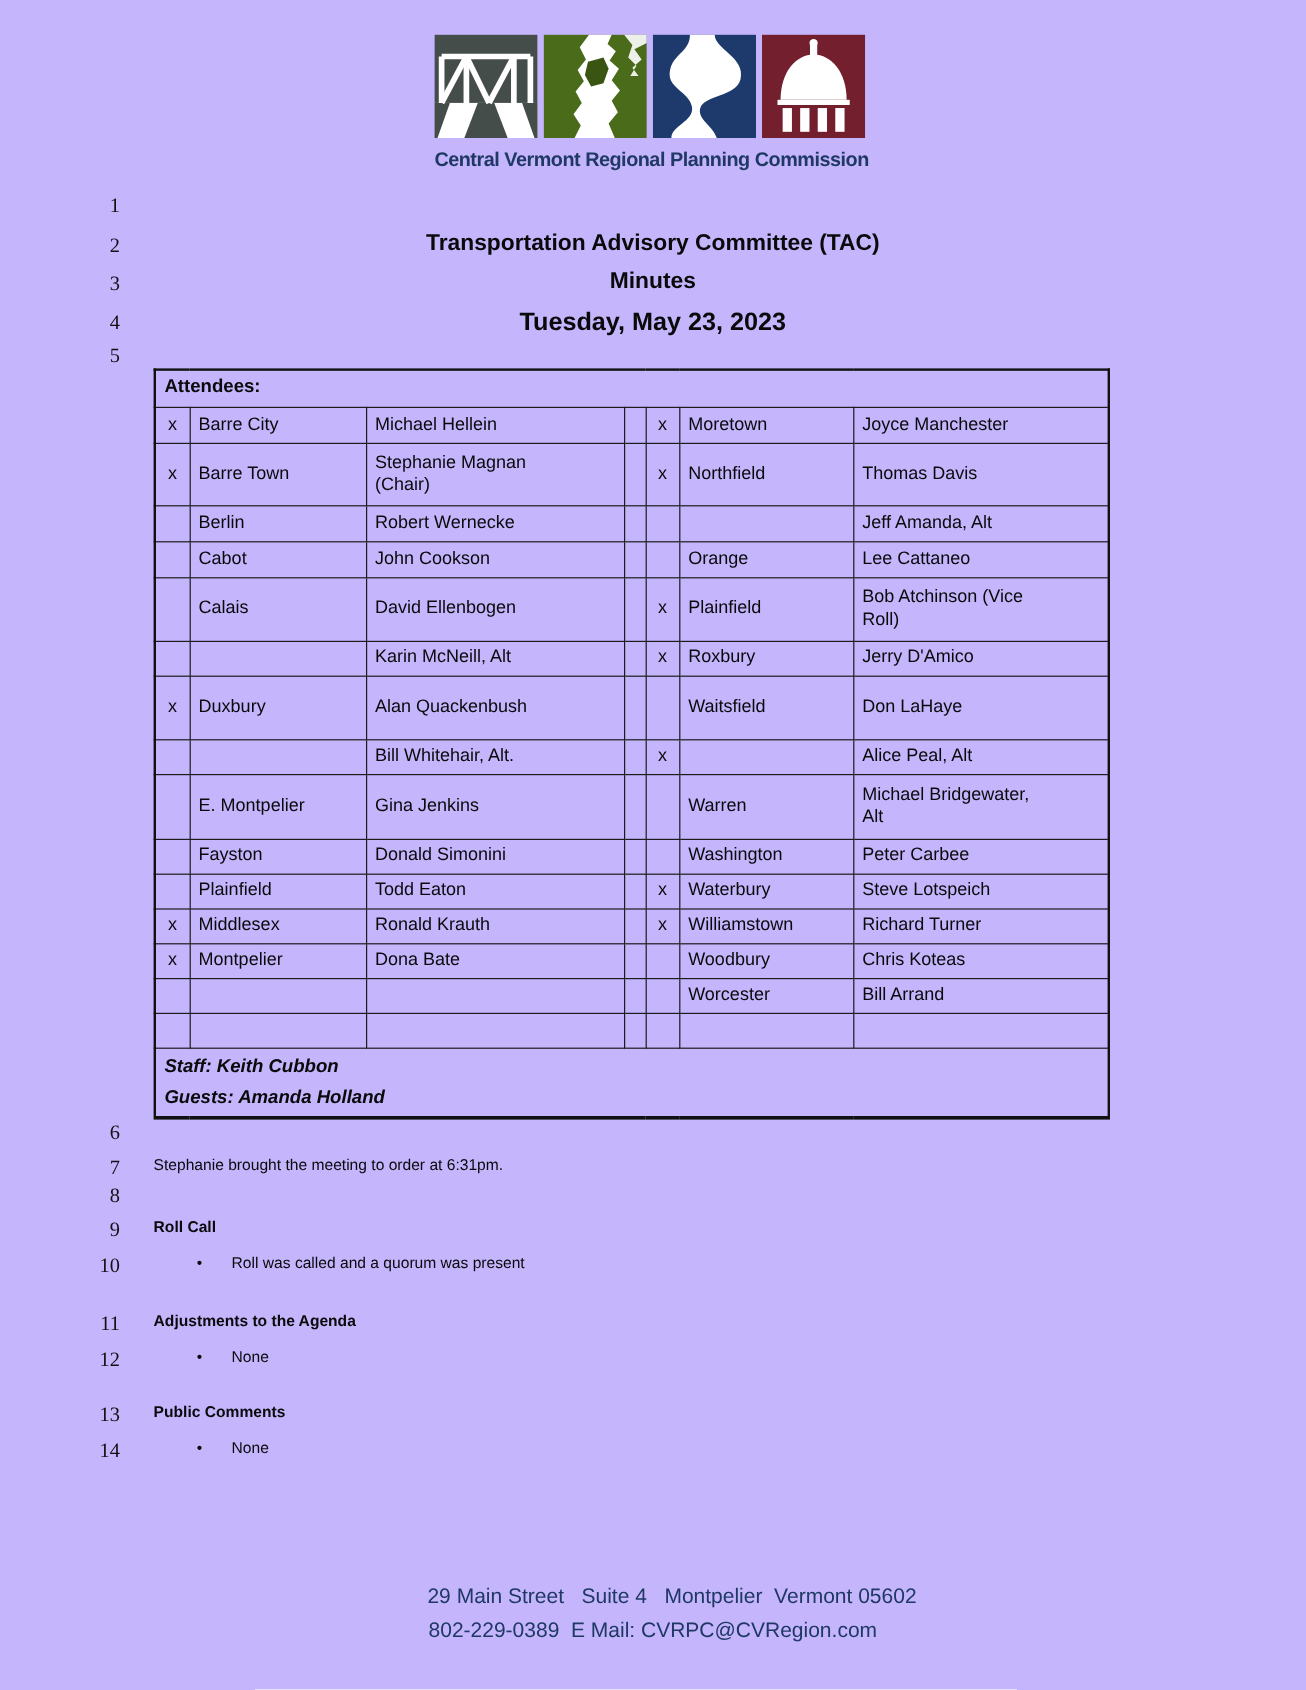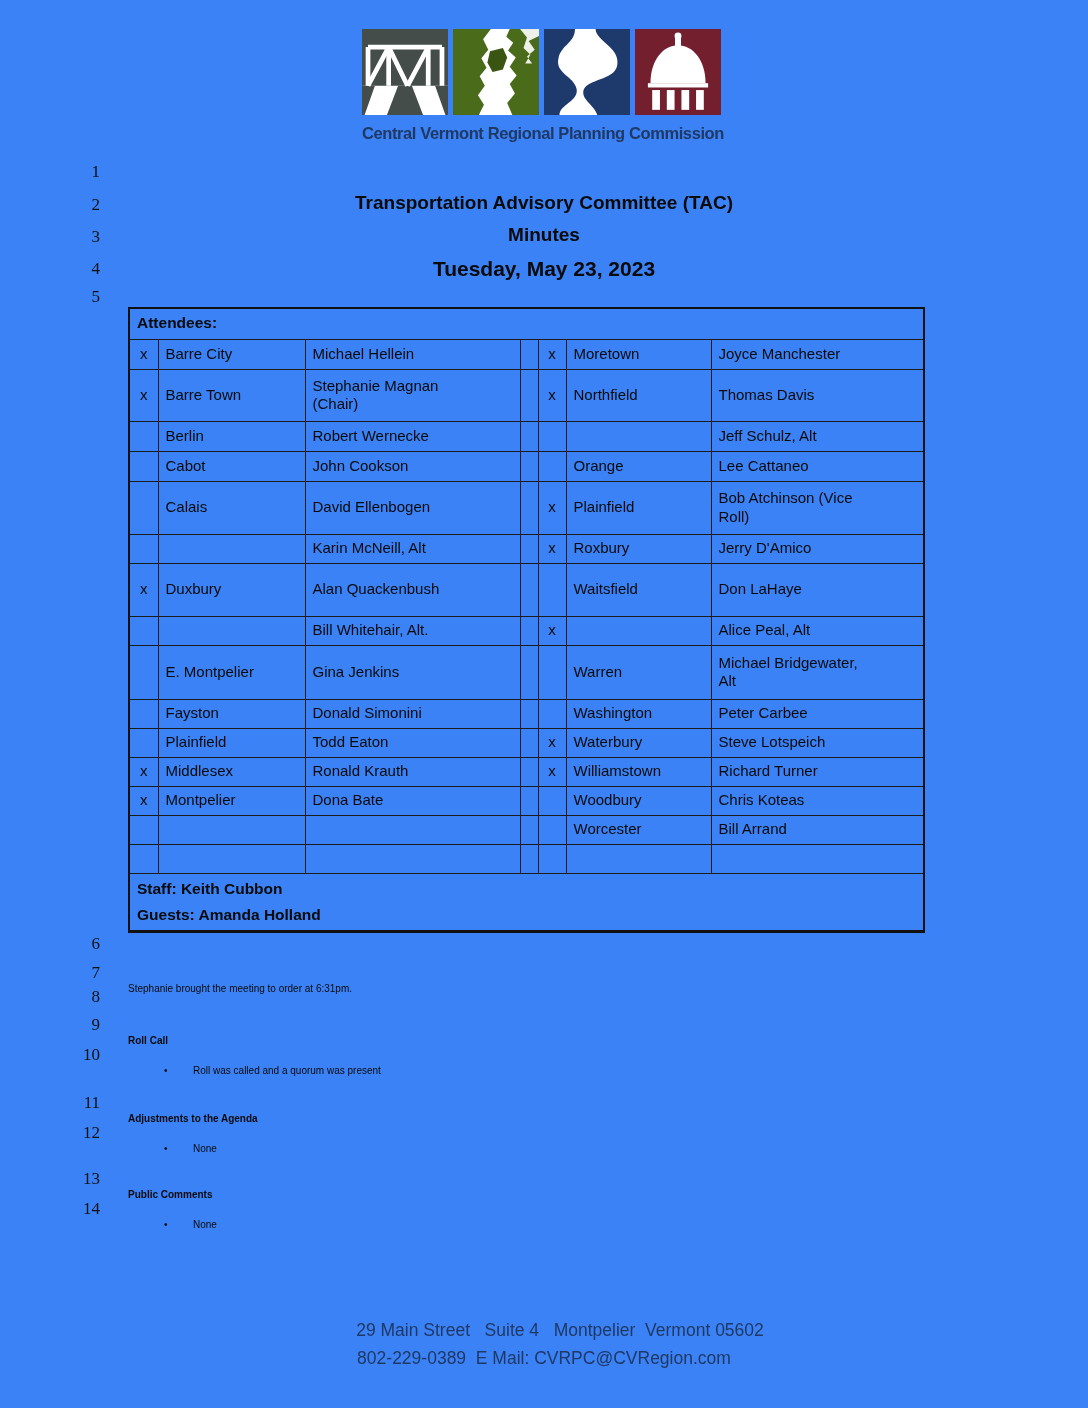--- a/index.html
+++ b/index.html
@@ -1,17 +1,17 @@
 <!DOCTYPE html>
 <html style="--tile-gray: #454d4a; --tile-green: #4a6b1a; --tile-green-dark: #3a5512; --tile-blue: #1e3a6d; --tile-maroon: #731f2d; --navy: #1f3864;"><head>
 <meta charset="utf-8">
 <style>
   html,body{margin:0;padding:0;background:#ffffff;}
   .page{
-    position:relative;width:1088px;height:1408px;background:#3b82f6;
+    position:relative;width:1088px;height:1408px;background:#c4b5fd;
     font-family:"Liberation Sans",sans-serif;color:#0a0a0a;overflow:hidden;
   }
 
   
   .logo{position:absolute;left:362px;top:28px;width:359px;}
   .logo-tiles{display:flex;gap:5px;}
   .logo-tiles svg{width:86px;height:88px;display:block;}
   .logo-wordmark{
     margin-top:8px;text-align:center;font-weight:bold;font-size:16.5px;
     letter-spacing:-0.4px;white-space:nowrap;color:var(--navy,#1f3864);
@@ -37,25 +37,25 @@
     font-size:15px;line-height:1.22;
   }
   table.attendees td{
     border:1px solid #1c1c1c;padding:2px 7px;vertical-align:middle;overflow:hidden;
   }
   td.mark{text-align:center;padding:2px 1px;}
   td.name{white-space:pre-line;}
   td.gutter{border-top:none;border-bottom:none;padding:0;}
   td.vtop{vertical-align:top;padding-top:4px;}
   td.hdr{border:none;font-weight:bold;font-size:15.5px;padding:5px 7px 5px 31px;}
-  td.ftr{border:none;border-top:1px solid #1c1c1c;font-weight:bold;font-size:15.5px;padding:6px 7px 7px 31px;}
+  td.ftr{border:none;border-top:1px solid #1c1c1c;font-weight:bold;font-size:15.5px;padding:6px 7px 7px 31px;font-style:italic;}
   td.ftr div{line-height:1.7;}
 
   
-  .bodyline{position:absolute;left:128px;width:820px;height:22px;font-size:10px;color:#0a0a0a;margin-top:20px;}
+  .bodyline{position:absolute;left:128px;width:820px;height:22px;font-size:13px;color:#0a0a0a;}
   .bodyline.heading{font-weight:bold;}
   .bullet-dot{position:absolute;left:36px;top:0;}
   .bullet-text{position:absolute;left:65px;top:0;text-align:right;}
 
   
   .page-footer{position:absolute;left:0;width:1088px;text-align:center;
     color:var(--navy,#1f3864);font-size:17.5px;white-space:pre-wrap;}
   .pf1{top:1320px;margin-left:16px;}
   .pf2{top:1348px;}
 </style>
@@ -158,21 +158,21 @@
             <td>Northfield</td>
             <td class="name">Thomas Davis</td>
           </tr>
           <tr style="height: 30px;">
             <td class="mark"></td>
             <td>Berlin</td>
             <td class="name">Robert Wernecke</td>
             <td class="gutter"></td>
             <td class="mark"></td>
             <td></td>
-            <td class="name">Jeff Schulz, Alt</td>
+            <td class="name">Jeff Amanda, Alt</td>
           </tr>
           <tr style="height: 30px;">
             <td class="mark"></td>
             <td>Cabot</td>
             <td class="name">John Cookson</td>
             <td class="gutter"></td>
             <td class="mark"></td>
             <td>Orange</td>
             <td class="name">Lee Cattaneo</td>
           </tr>

